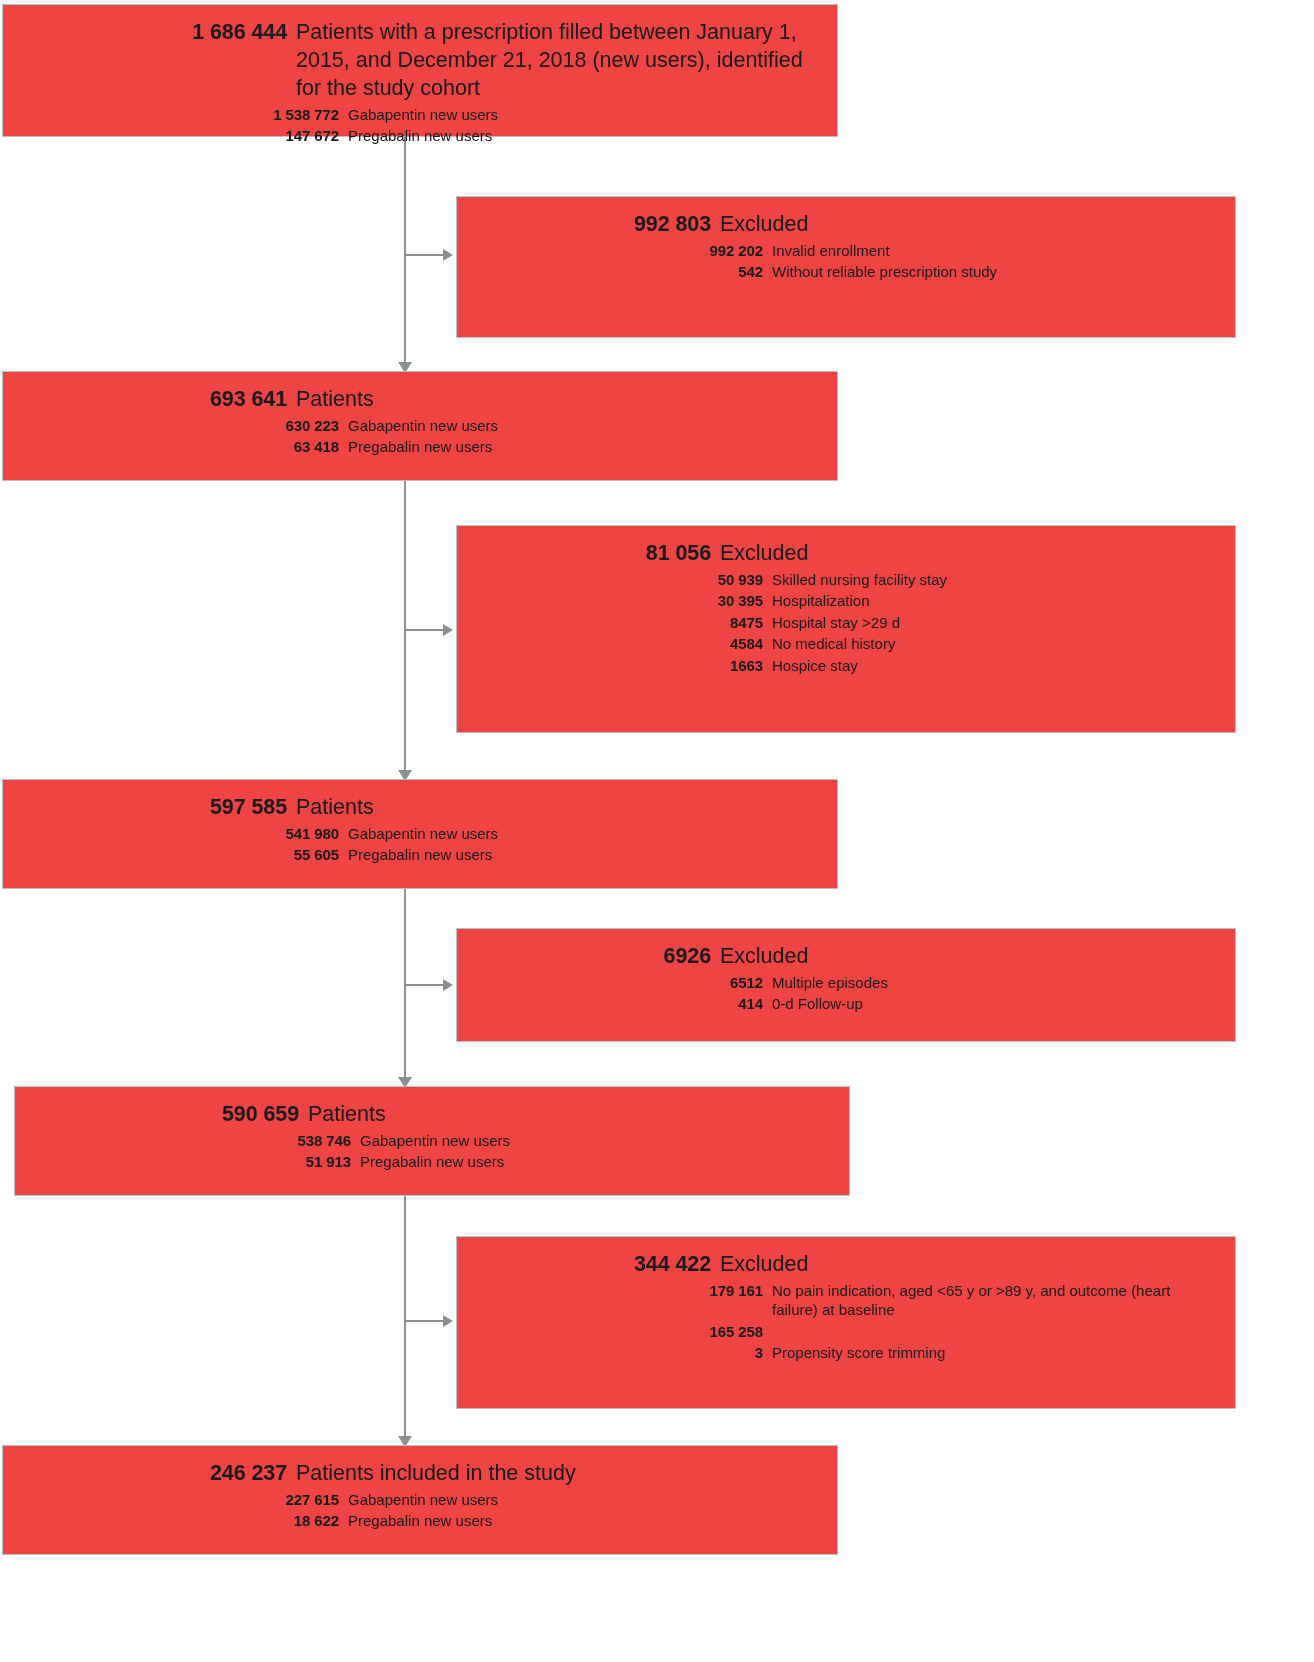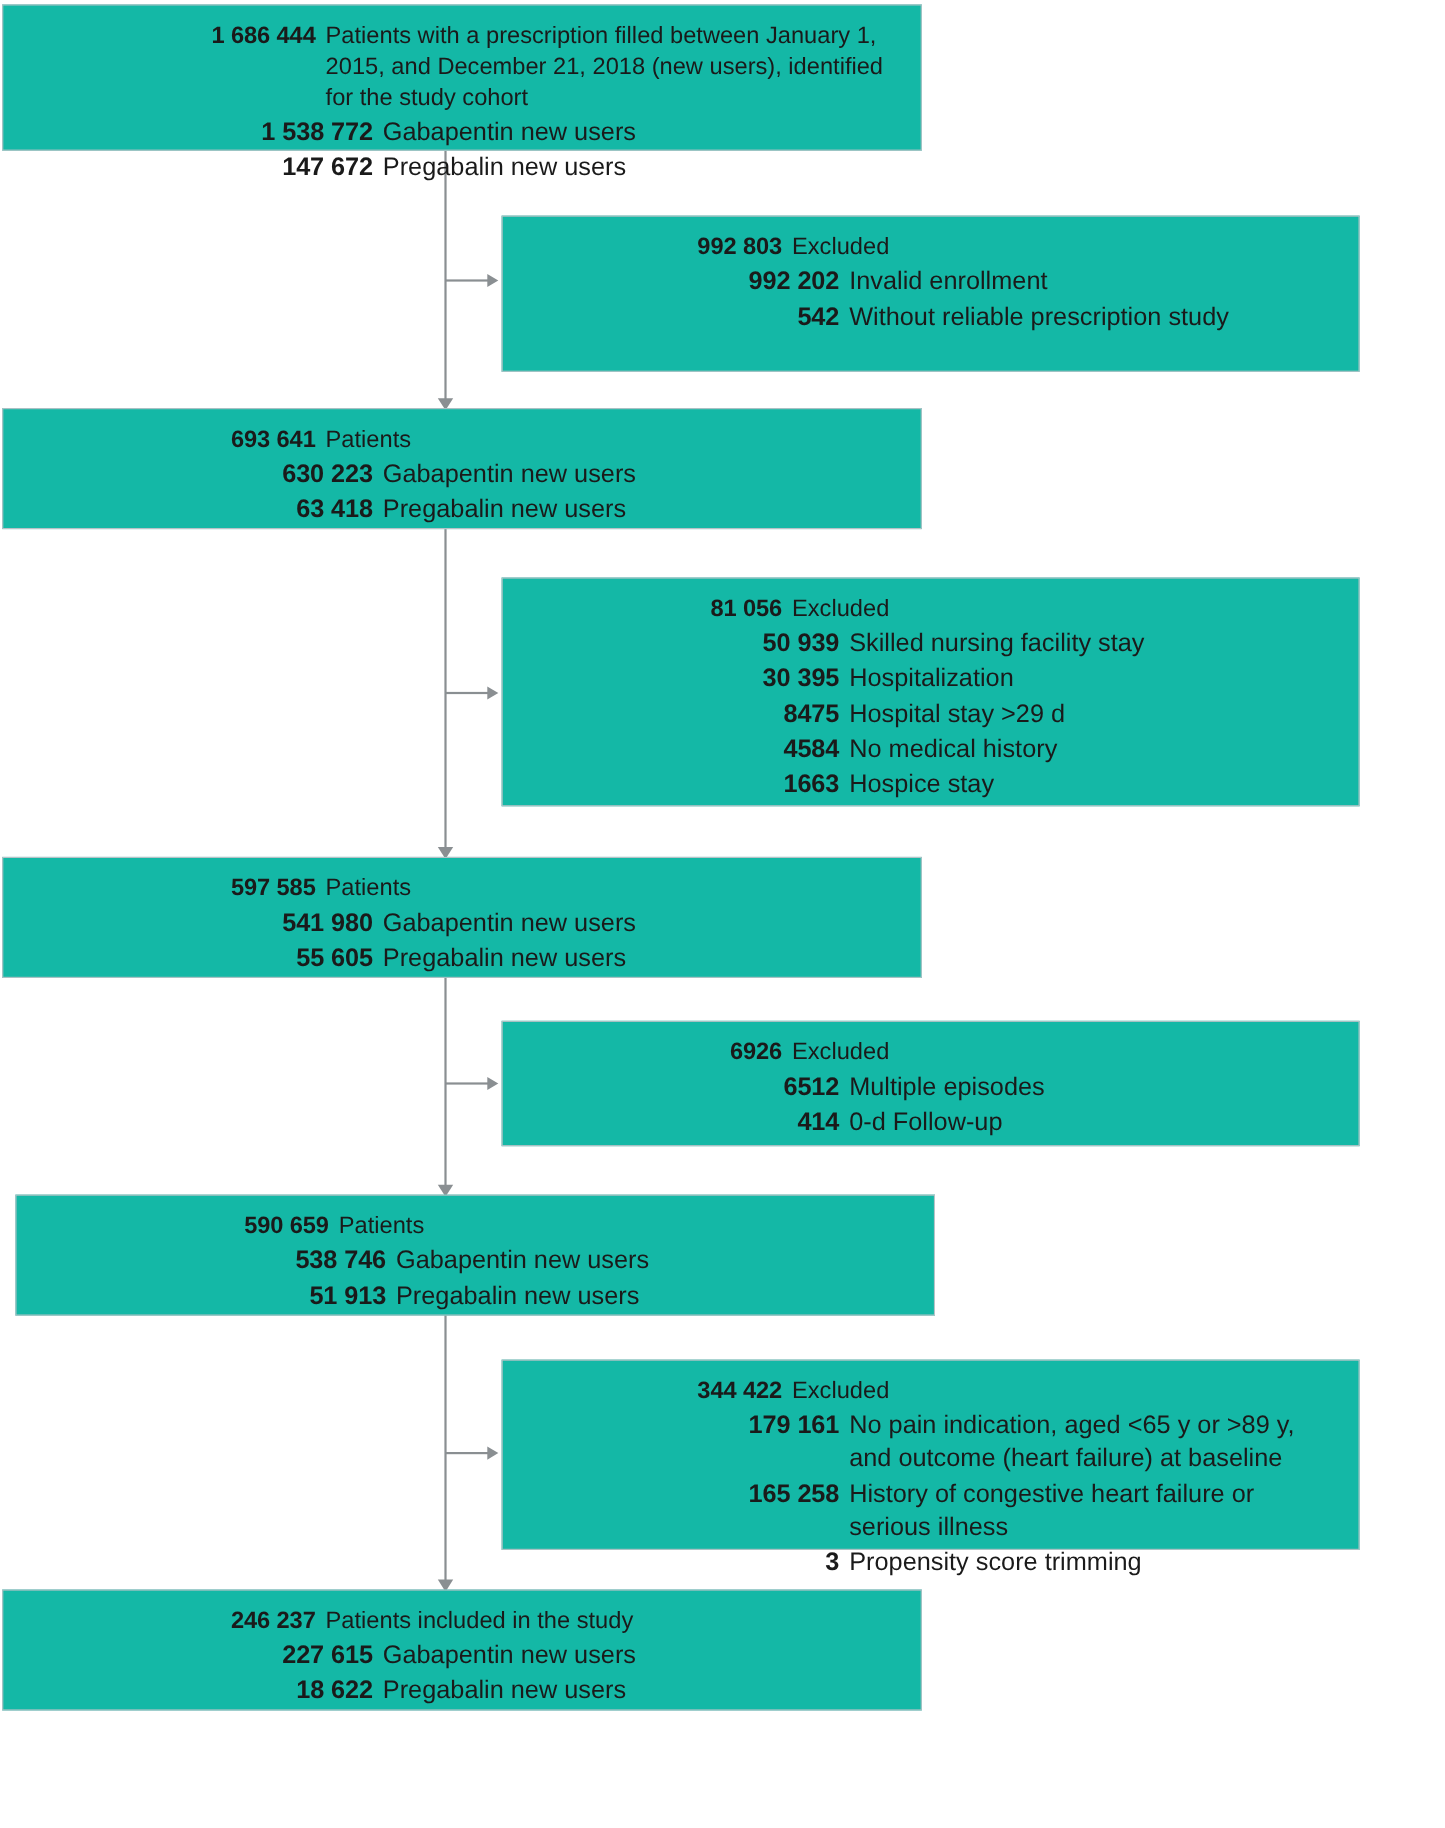--- a/index.html
+++ b/index.html
@@ -13,21 +13,21 @@
     color: #1a1a1a;
     position: relative;
     overflow: hidden;
   }
 
   #flow { position: relative; width: 1314px; height: 1662px; }
 
   
   .box {
     position: absolute;
-    background: #14b8a6;
+    background: #ef4444;
     border: 1px solid #b7c2c7;
     padding: 14px 16px 16px 16px;
   }
   .box.main   { left: 2px;   width: 836px; }
   .box.excl   { left: 456px; width: 780px; }
 
   
   .row {
     display: flex;
     align-items: flex-start;
@@ -42,21 +42,21 @@
   }
   .lbl {
     flex: 1 1 auto;
     padding-left: 9px;
     white-space: normal;
   }
 
   
   .box { font-size: 21.5px; }
   .row.lvl0 { font-size: 21.5px; }
-  .row.lvl1 { font-size: 23px; }
+  .row.lvl1 { font-size: 15px; }
 
   
   .main .lvl0 .num { width: 268px; }
   .main .lvl1 .num { width: 320px; }
   .excl .lvl0 .num { width: 238px; }
   .excl .lvl1 .num { width: 290px; }
 
   .row + .row { margin-top: 2px; }
 
   
@@ -231,21 +231,20 @@
     <div class="row lvl0">
       <span class="num">344 422</span>
       <span class="lbl">Excluded</span>
     </div>
     <div class="row lvl1">
       <span class="num">179 161</span>
       <span class="lbl">No pain indication, aged &lt;65 y or &gt;89 y, and outcome (heart failure) at baseline</span>
     </div>
     <div class="row lvl1">
       <span class="num">165 258</span>
-      <span class="lbl">History of congestive heart failure or serious illness</span>
     </div>
     <div class="row lvl1">
       <span class="num">3</span>
       <span class="lbl">Propensity score trimming</span>
     </div>
   </div>
 
   <div class="box main" style="top:1445px; height:110px;">
     <div class="row lvl0">
       <span class="num">246 237</span>

